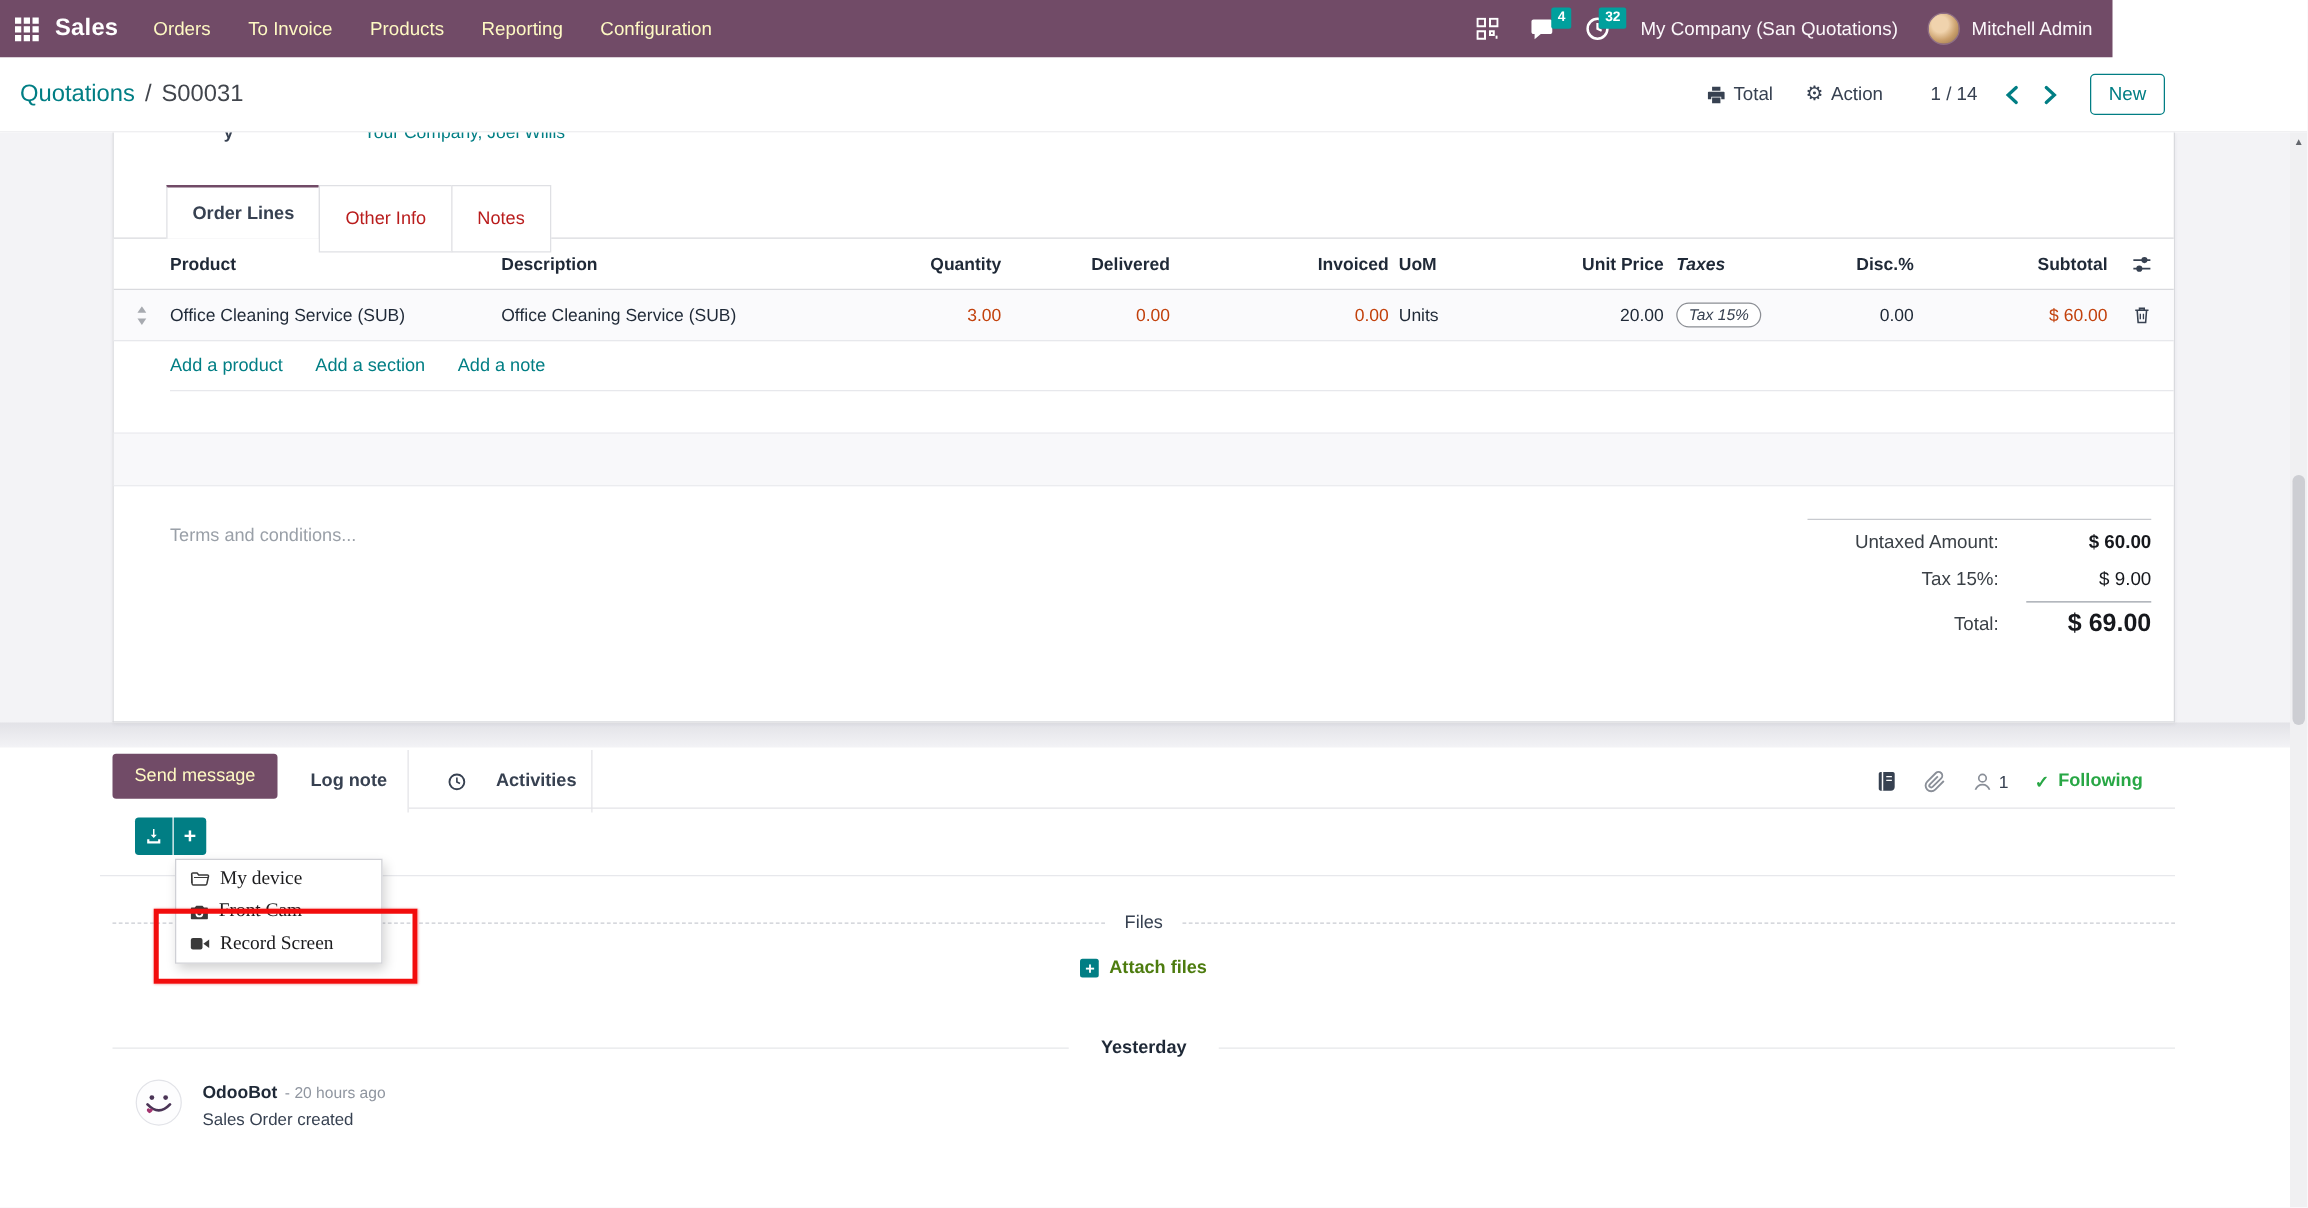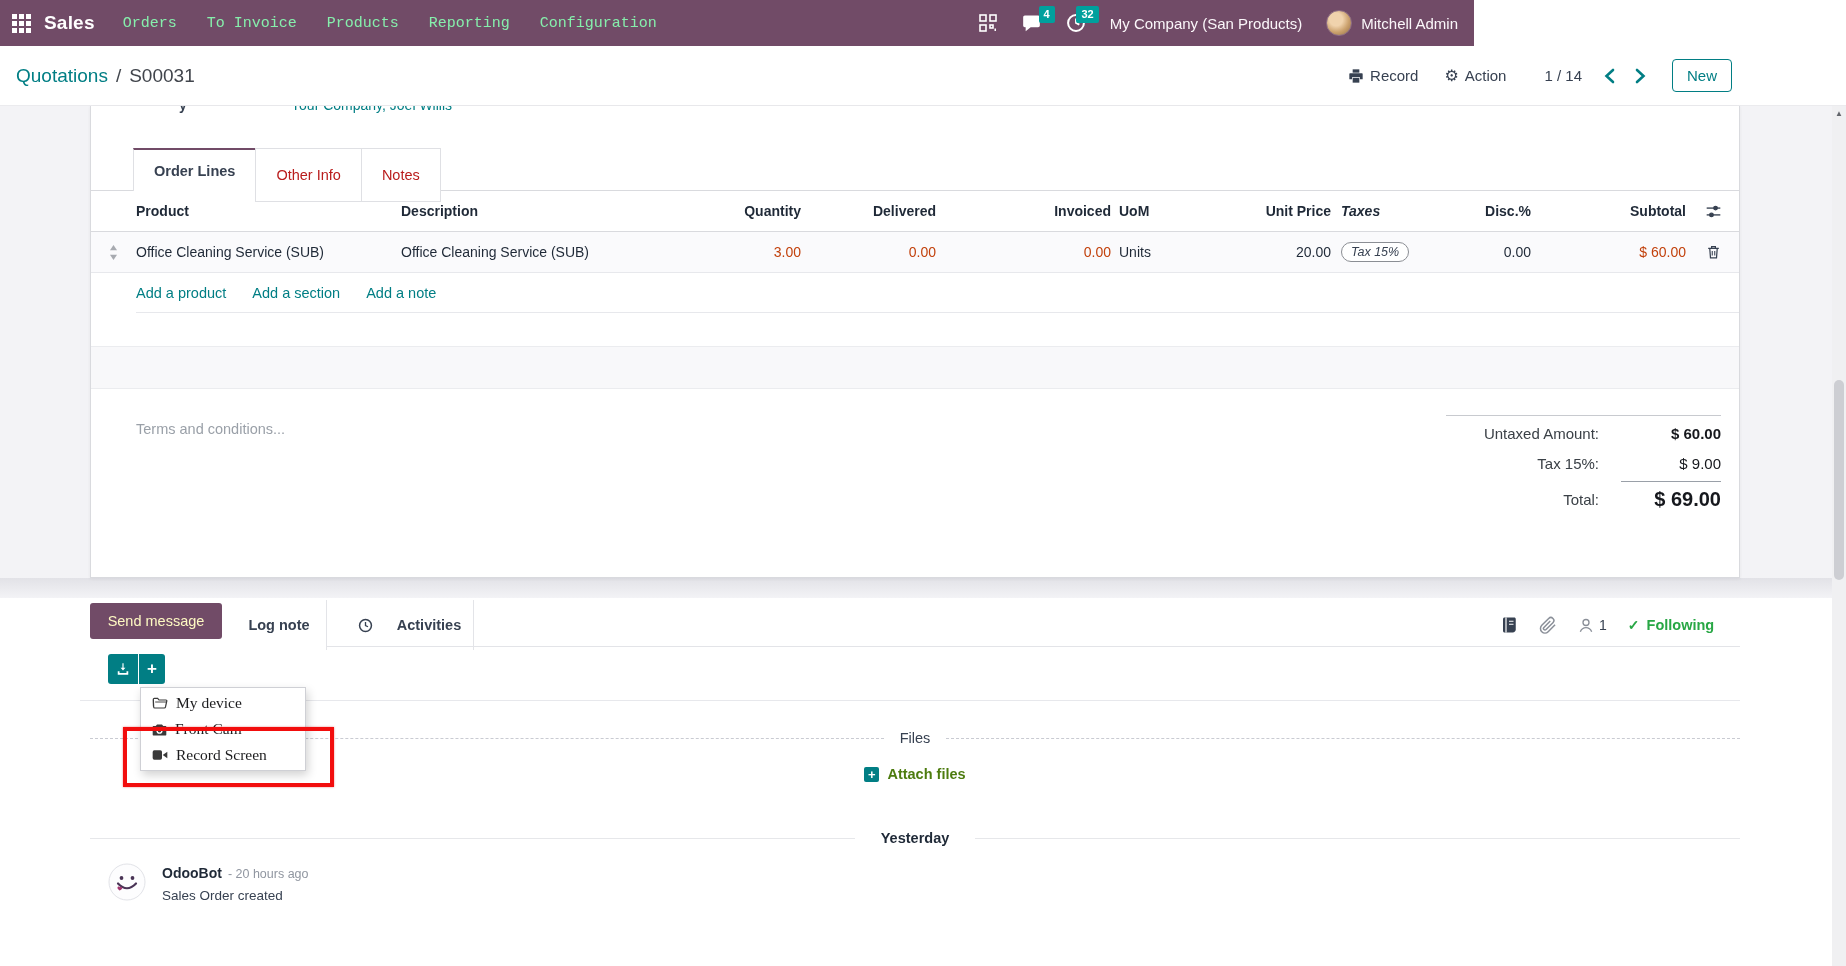--- a/index.html
+++ b/index.html
@@ -1,29 +1,29 @@
 <!DOCTYPE html>
 <html><head>
 <meta charset="utf-8">
 <style>
   * { margin:0; padding:0; box-sizing:border-box; }
   html,body { width:1846px; height:966px; overflow:hidden; }
   body { font-family:"Liberation Sans", sans-serif; background:#fff; }
   .screen { position:relative; width:1846px; height:966px; overflow:hidden; background:#fff; }
 
   
-  .topnav { position:absolute; top:0; left:0; width:1474px; height:46px; background:#714B67;
+  .topnav { position:absolute; top:0; left:0; width:1690px; height:46px; background:#714B67;
             display:flex; align-items:center; justify-content:space-between; color:#f6f0f5; }
   .nav-left { display:flex; align-items:center; gap:28px; padding-left:12px; }
   .app-group { display:flex; align-items:center; gap:13px; }
   .grid-icon { display:grid; grid-template-columns:repeat(3,5px); grid-template-rows:repeat(3,5px); gap:2px; cursor:pointer; }
   .grid-icon i { background:#fff; display:block; }
   .app-name { font-size:19px; font-weight:700; color:#fff; letter-spacing:.2px; }
   .nav-items { display:flex; align-items:center; gap:30px; }
-  .nav-item { font-size:15px; color:#86efac; cursor:pointer;font-family:Liberation Mono, monospace; }
+  .nav-item { font-size:15px; color:#fef9c3; cursor:pointer; }
   .nav-right { display:flex; align-items:center; gap:24px; padding-right:16px; }
   .icon-wrap { position:relative; display:flex; align-items:center; cursor:pointer; }
   .nav-badge { position:absolute; top:-7px; right:-13px; background:#00A09D; color:#fff; font-size:11px;
                line-height:1; padding:3px 5px; border-radius:2px; font-weight:700; }
   .company-name, .user-name { font-size:15px; color:#fbf7fa; cursor:pointer; }
   .avatar { width:26px; height:26px; border-radius:50%;
             background:radial-gradient(circle at 38% 35%, #f0d3ad 0 30%, #caa06c 60%, #8c6a43 100%); border:1px solid #8f6f86; }
   .user-group { display:flex; align-items:center; gap:9px; cursor:pointer; }
 
   
@@ -195,42 +195,42 @@
         </svg>
         <span class="nav-badge">4</span>
       </span>
       <span class="icon-wrap">
         <svg width="20" height="20" viewBox="0 0 24 24" fill="none" stroke="#fff" stroke-width="2.4">
           <circle cx="12" cy="12" r="9.5"></circle>
             <path d="M12 6.5V12l4 2" stroke-width="2.2"></path>
         </svg>
         <span class="nav-badge">32</span>
       </span>
-      <span class="company-name">My Company (San Products)</span>
+      <span class="company-name">My Company (San Quotations)</span>
       <span class="user-group">
         <span class="avatar"></span>
         <span class="user-name">Mitchell Admin</span>
       </span>
     </div>
   </header>
 
   <div class="control-panel">
     <div class="breadcrumb">
       <span class="bc-link">Quotations</span>
       <span class="bc-sep">/</span>
       <span class="bc-current">S00031</span>
     </div>
     <div class="cp-right">
       <span class="cp-btn">
         <svg width="16" height="16" viewBox="0 0 24 24" fill="#374151">
           <path d="M7 2h10v5H7z"></path>
             <path d="M3 8h18c.6 0 1 .4 1 1v8h-4v-3H6v3H2V9c0-.6.4-1 1-1z"></path>
             <path d="M7 15h10v7H7z"></path>
         </svg>
-        <span>Record</span>
+        <span>Total</span>
       </span>
       <span class="cp-btn">
         <span class="gear-glyph">⚙</span>
         <span>Action</span>
       </span>
       <span class="pager">1 / 14</span>
       <span class="pager-arrows">
         <span class="pager-arrow">
           <svg width="11" height="16" viewBox="0 0 11 16" fill="none" stroke="#017e84" stroke-width="2.6" stroke-linecap="round">
               <path d="M9 2L2.5 8 9 14"></path>

